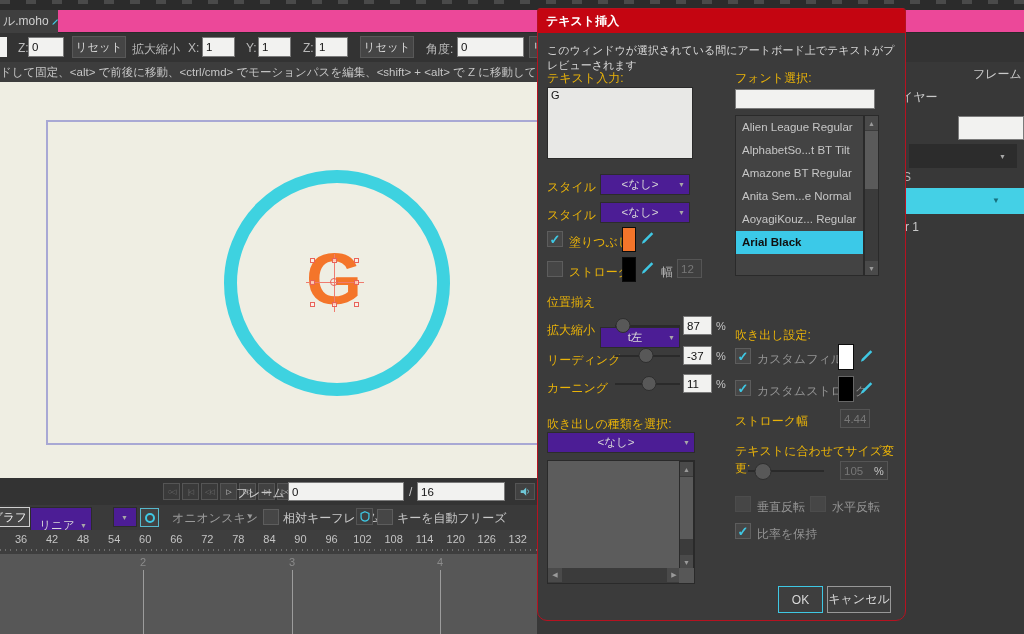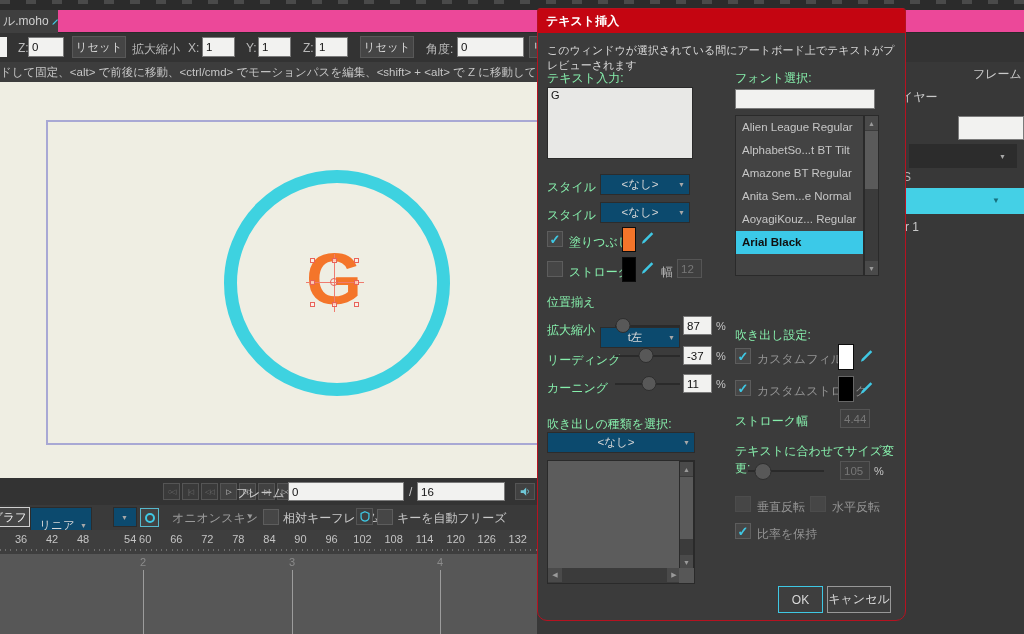--- a/index.html
+++ b/index.html
@@ -43,21 +43,21 @@
   .playback { left:0; top:478px; width:537px; height:27px; background:#333; color:#c9c9c9; font-size:12px; }
   .pbwrap { position:absolute; left:163px; top:5px; display:flex; gap:2px; }
   .pbtn { width:17px; height:17px; background:#414141; border:1px solid #555; color:#d8d8d8;
     font-size:7px; display:flex; align-items:center; justify-content:center; letter-spacing:-1px; }
   .pbtn.dim { color:#6e6e6e; background:#3a3a3a; }
   .spk { position:absolute; left:515px; top:5px; width:20px; height:17px; background:#414141;
     border:1px solid #555; display:flex; align-items:center; justify-content:center; }
 
   
   .tltb { left:0; top:505px; width:537px; height:25px; background:#3a3a3a; color:#c9c9c9; font-size:12px; }
-  .dd { position:absolute; background:#0c4a6e; border:1px solid #2c2c2c; color:#d8d8d8;
+  .dd { position:absolute; background:#4c1d95; border:1px solid #2c2c2c; color:#d8d8d8;
     font-size:11.5px; display:flex; align-items:center; justify-content:center; }
   .dd .arr { position:absolute; right:4px; font-size:7px; color:#a8a8a8; }
   .cb { position:absolute; width:16px; height:16px; background:#464646; border:1px solid #5d5d5d;
     display:flex; align-items:center; justify-content:center; font-size:13px; font-weight:bold; color:#3fc8e4; }
   .onionbtn { position:absolute; left:140px; top:3px; width:19px; height:19px; background:#424242;
     border:1px solid #57b8cc; display:flex; align-items:center; justify-content:center; }
   .onionring { width:10px; height:10px; border:2.5px solid #3fc8e4; border-radius:50%; }
   .shieldbtn { position:absolute; width:17px; height:17px; background:#3e3e3e; border:1px solid #555;
     display:flex; align-items:center; justify-content:center; }
 
@@ -74,21 +74,21 @@
   
   .rpanel { left:537px; top:62px; width:487px; height:572px; background:#383838; color:#c9c9c9; font-size:12px; }
 
   
   .dialog { left:537px; top:8px; width:369px; height:613px; background:#3b3b3b;
     border:1px solid #b61220; border-radius:3px 3px 10px 10px; z-index:10;
     color:#dcdcdc; font-size:12px; }
   .dlg-title { position:absolute; left:0; top:0; width:100%; height:24px; background:#c40511;
     border-radius:2px 2px 0 0; color:#fff; font-weight:bold; font-size:12px; line-height:24px; padding-left:8px; }
   .dlg-sub { position:absolute; left:9px; top:34px; width:354px; font-size:11px; color:#dadada; }
-  .flabel { position:absolute; color:#86efac; font-size:12px; }
+  .flabel { position:absolute; color:#eab308; font-size:12px; }
   .gray { color:#949494; }
   .txtarea { position:absolute; left:9px; top:78px; width:146px; height:72px; background:#e8e8e6;
     border:1px solid #2a2a2a; font-size:11px; color:#111; padding:1px 3px; resize:none;
     font-family:"Liberation Sans",sans-serif; }
   .fsearch { position:absolute; left:197px; top:80px; width:140px; height:20px; }
   .flist { position:absolute; left:197px; top:106px; width:129px; height:161px; background:#434343;
     border:1px solid #2a2a2a; overflow:hidden; }
   .font-row { height:23px; line-height:23px; padding-left:6px; font-size:11.5px; color:#c6c6c6;
     white-space:nowrap; overflow:hidden; }
   .font-row.sel { background:#3bc9e8; color:#101010; font-weight:bold; }
@@ -211,21 +211,21 @@
     </div>
     <div class="cb" style="left:377px;top:4px;"></div>
     <span class="abs" style="left:397px;top:5px;">キーを自動フリーズ</span>
   </div>
 
   <div class="abs ruler">
     <div class="dots"></div>
   <span class="rnum" style="left: 21px;">36</span>
       <span class="rnum" style="left: 52.05px;">42</span>
       <span class="rnum" style="left: 83.1px;">48</span>
-      <span class="rnum" style="left: 114.15px; margin-left: 16px;">54</span>
+      <span class="rnum" style="left: 114.15px;">54</span>
       <span class="rnum" style="left: 145.2px;">60</span>
       <span class="rnum" style="left: 176.25px;">66</span>
       <span class="rnum" style="left: 207.3px;">72</span>
       <span class="rnum" style="left: 238.35px;">78</span>
       <span class="rnum" style="left: 269.4px;">84</span>
       <span class="rnum" style="left: 300.45px;">90</span>
       <span class="rnum" style="left: 331.5px;">96</span>
       <span class="rnum" style="left: 362.55px;">102</span>
       <span class="rnum" style="left: 393.6px;">108</span>
       <span class="rnum" style="left: 424.65px;">114</span>
@@ -396,21 +396,21 @@
     </div>
 
     <span class="flabel" style="left:197px;top:404px;">ストローク幅</span>
     <input class="tin dis" style="left: 302px; top: 400px; width: 30px; height: 19px;" value="4.44">
 
     <span class="flabel" style="left:197px;top:434px;">テキストに合わせてサイズ変更:</span>
     <div class="slider" style="left:210px;top:454px;width:76px;">
       <div class="strack"></div>
         <div class="sknob" style="left:20%;width:17px;height:17px;"></div>
     </div>
-    <input class="tin dis" style="left: 302px; top: 452px; width: 30px; height: 19px;" value="105">
+    <input class="tin dis" style="left: 302px; top: 452px; width: 48px; height: 19px;" value="105">
     <span class="pct" style="left:336px;top:456px;">%</span>
 
     <div class="cb" style="left:197px;top:487px;border-color:#4c4c4c;"></div>
     <span class="flabel gray" style="left:219px;top:490px;">垂直反転</span>
     <div class="cb" style="left:272px;top:487px;border-color:#4c4c4c;"></div>
     <span class="flabel gray" style="left:294px;top:490px;">水平反転</span>
 
     <div class="cb" style="left:197px;top:514px;">
       <span>✓</span>
     </div>

